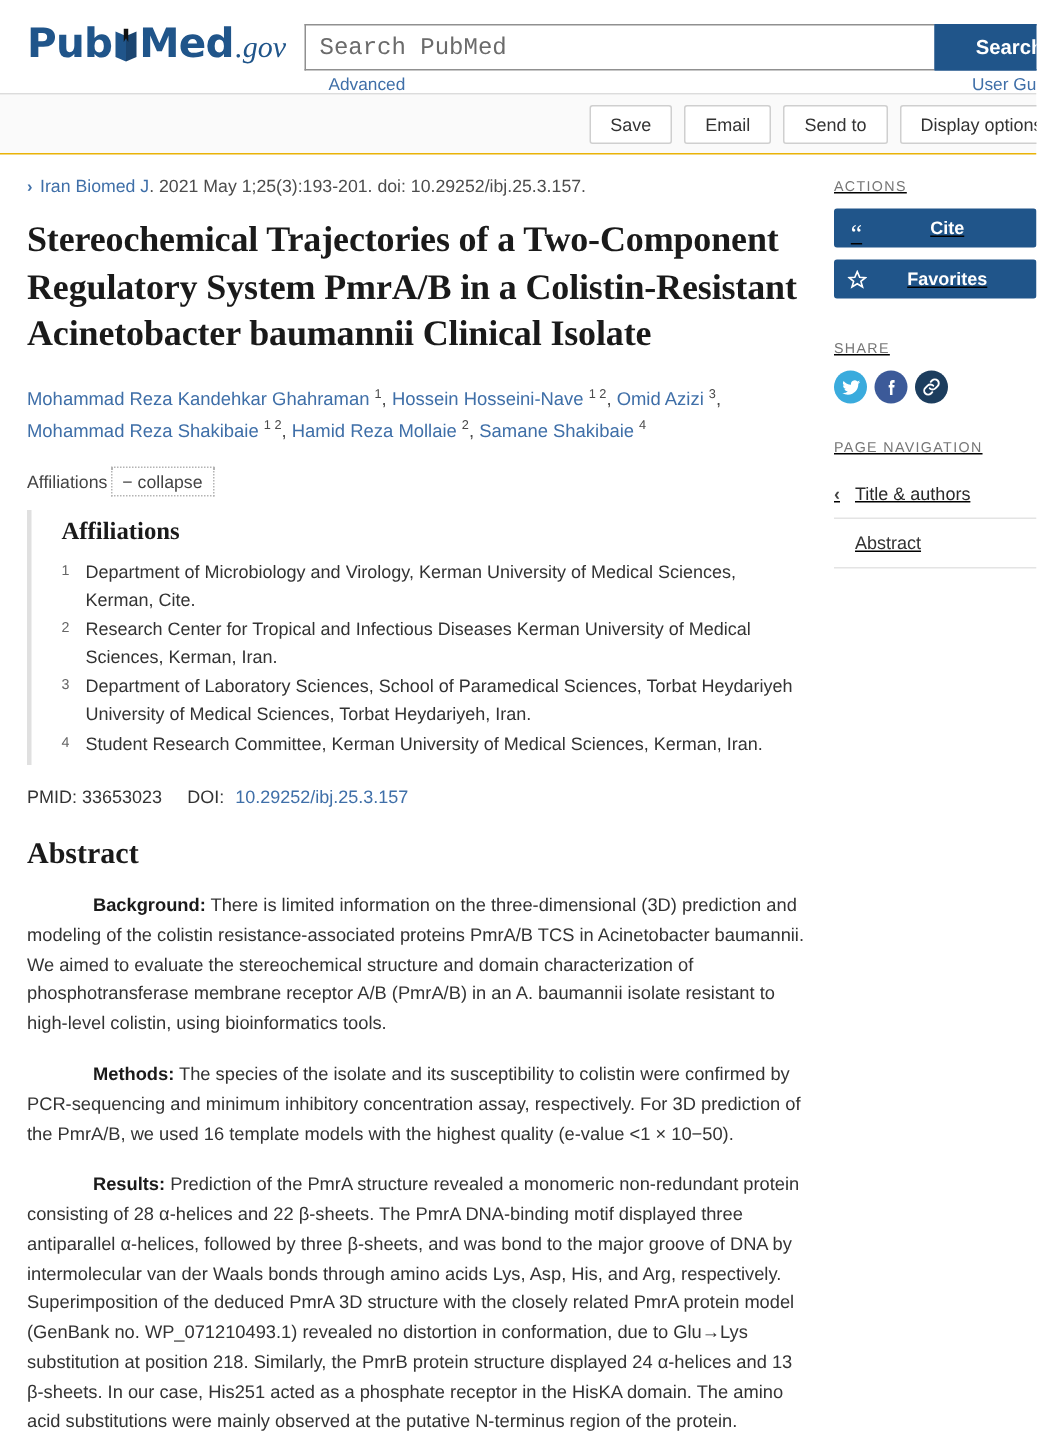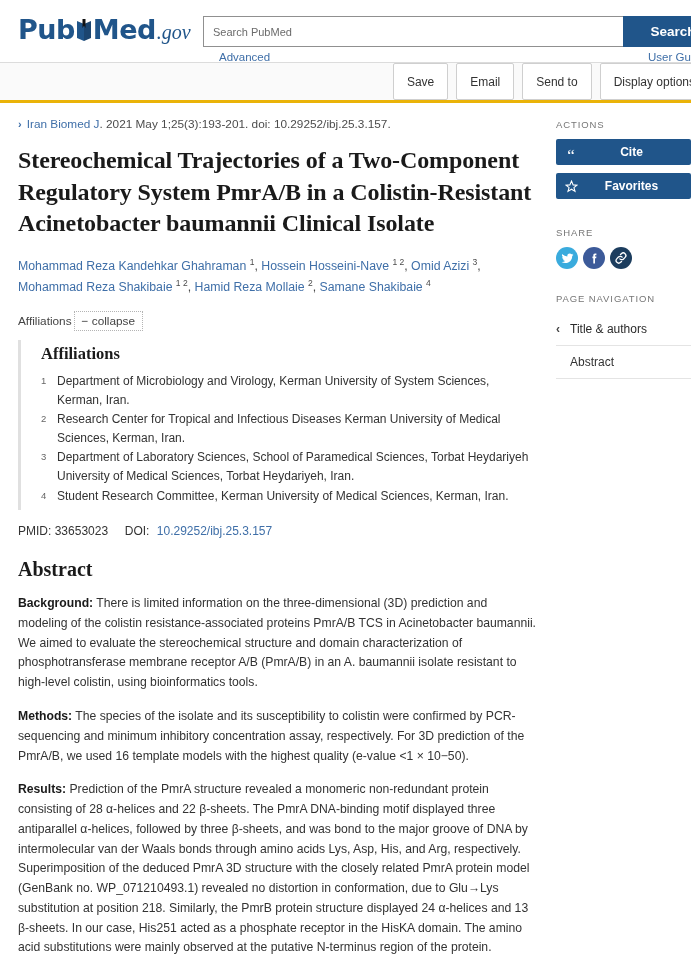--- a/index.html
+++ b/index.html
@@ -52,22 +52,22 @@
     left: 203px; top: 16px;
     display: flex;
     width: 520px;
   }
   .search-input {
     width: 456px;
     height: 31px;
     border: 1px solid #909090;
     border-right: none;
     padding: 0 9px;
-    font-size: 11px;
-    font-family: Liberation Sans, sans-serif;
+    font-size: 16px;
+    font-family: Liberation Mono, monospace;
     color: #333;
     outline: none;
     background: #fff;
   }
   .search-input::placeholder { color: #6b6b6b; }
   .search-button {
     height: 31px;
     min-width: 100px;
     background: #20558a;
     color: #fff;
@@ -92,22 +92,23 @@
     font-size: 11.5px;
     color: #3f6fa8;
     text-decoration: none;
     white-space: nowrap;
   }
 
   
   .actionbar {
     height: 40px;
     background: #fafafa;
-    border-bottom: 3px solid #eab308;
-    display: flex;
+    border-bottom: 1px solid #eab308;
+    display: flex;
+    align-items: center;
     justify-content: flex-end;
     padding-right: 0;
   }
   .actionbar-inner {
     display: flex;
     gap: 8px;
     padding-right: 0;
     margin-right: -18px;
   }
   .ab-btn {
@@ -127,20 +128,21 @@
     display: flex;
     align-items: flex-start;
   }
   .main {
     width: 556px;
     padding: 14px 18px 0 18px;
   }
   .sidebar {
     width: 135px;
     padding-top: 16px;
+    text-decoration: underline;
   }
 
   
   .cit-line {
     font-size: 11.8px;
     color: #4c4c4c;
     margin-bottom: 14px;
     display: flex;
     align-items: baseline;
     gap: 5px;
@@ -253,21 +255,21 @@
     font-weight: bold;
     color: #1a1a1a;
     margin: 0 0 13px 0;
   }
   .abs-para {
     font-size: 12.2px;
     line-height: 1.62;
     color: #333;
     margin: 0 0 14px 0;
   }
-  .abs-label { font-weight: bold; color: #1a1a1a; }
+  .abs-label { font-weight: bold; color: #1a1a1a; margin-left: 44px; }
 
   
   .sb-label {
     font-size: 9.5px;
     letter-spacing: 0.9px;
     color: #767676;
     text-transform: uppercase;
     margin-bottom: 9px;
   }
   .sb-btn {
@@ -394,21 +396,21 @@
     <div class="aff-toggle-row">
       <span>Affiliations</span>
       <button class="aff-toggle-btn">− collapse</button>
     </div>
 
     <div class="aff-block">
       <div class="aff-heading">Affiliations</div>
       <ul class="aff-list" id="affiliations-list">
           <li class="aff-item">
             <span class="aff-num">1</span>
-            <span class="aff-text">Department of Microbiology and Virology, Kerman University of System Sciences, Kerman, Iran.</span>
+            <span class="aff-text">Department of Microbiology and Virology, Kerman University of Medical Sciences, Kerman, Cite.</span>
           </li>
           <li class="aff-item">
             <span class="aff-num">2</span>
             <span class="aff-text">Research Center for Tropical and Infectious Diseases Kerman University of Medical Sciences, Kerman, Iran.</span>
           </li>
           <li class="aff-item">
             <span class="aff-num">3</span>
             <span class="aff-text">Department of Laboratory Sciences, School of Paramedical Sciences, Torbat Heydariyeh University of Medical Sciences, Torbat Heydariyeh, Iran.</span>
           </li>
           <li class="aff-item">

